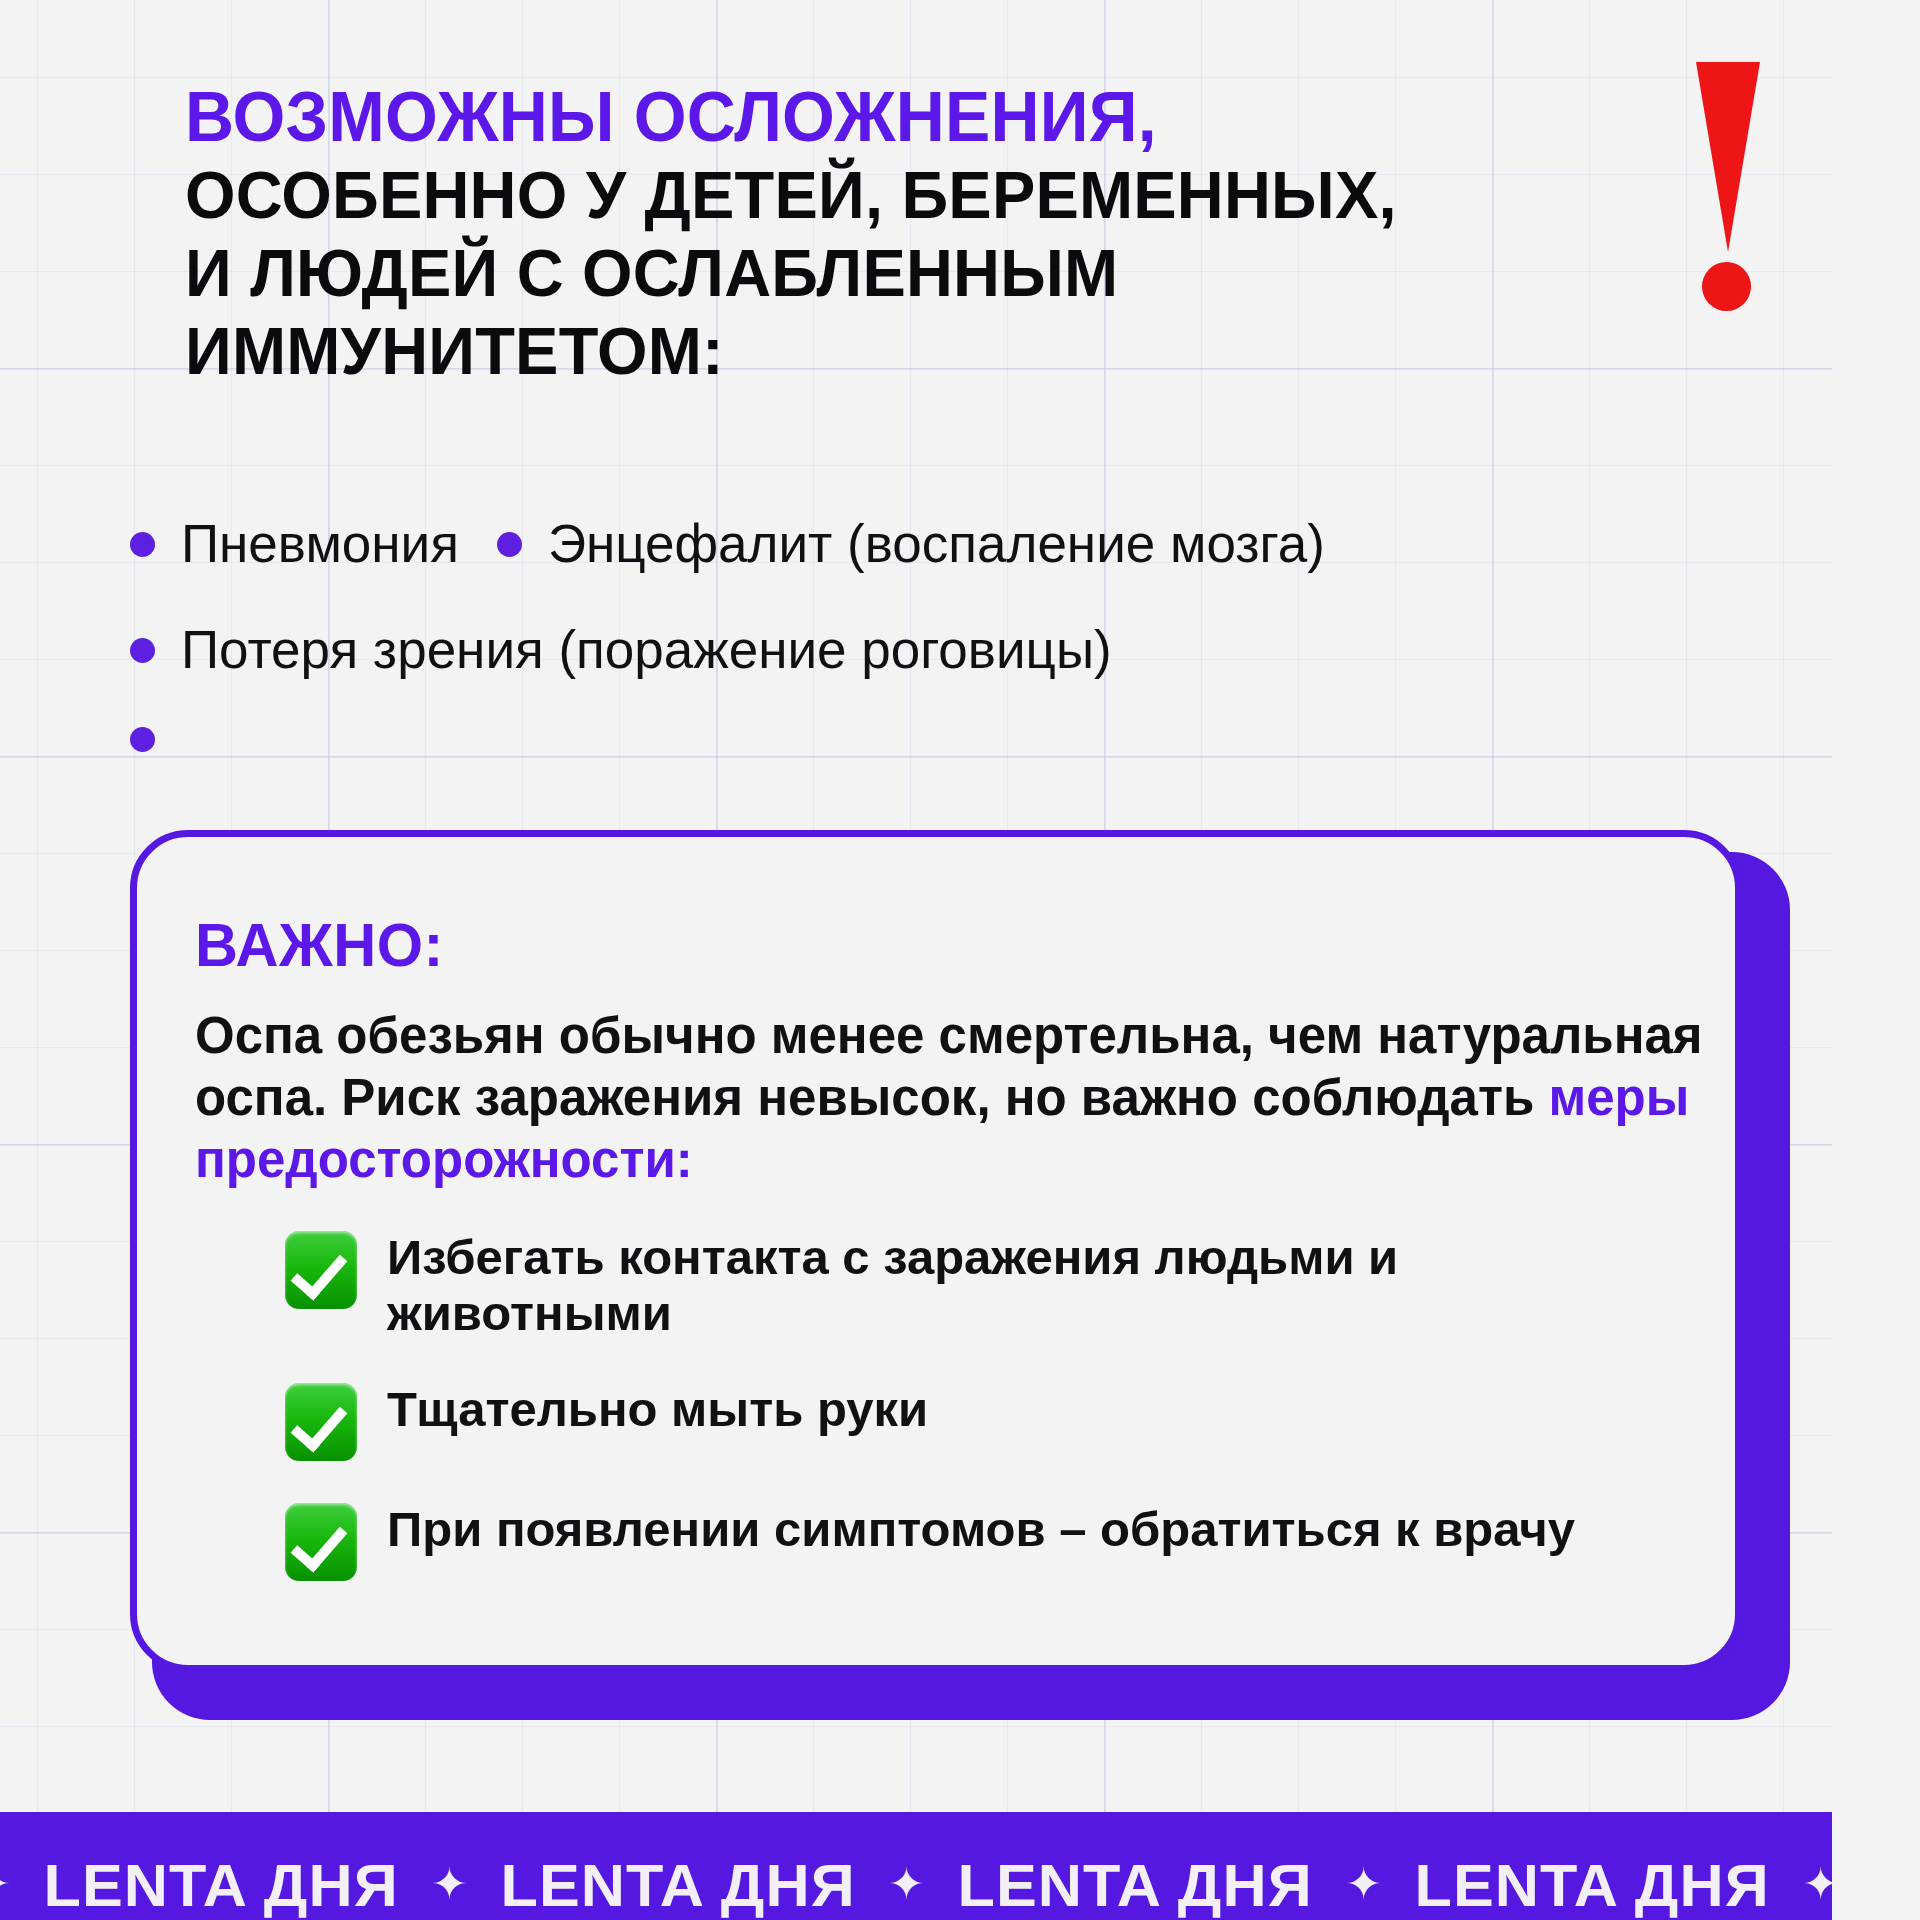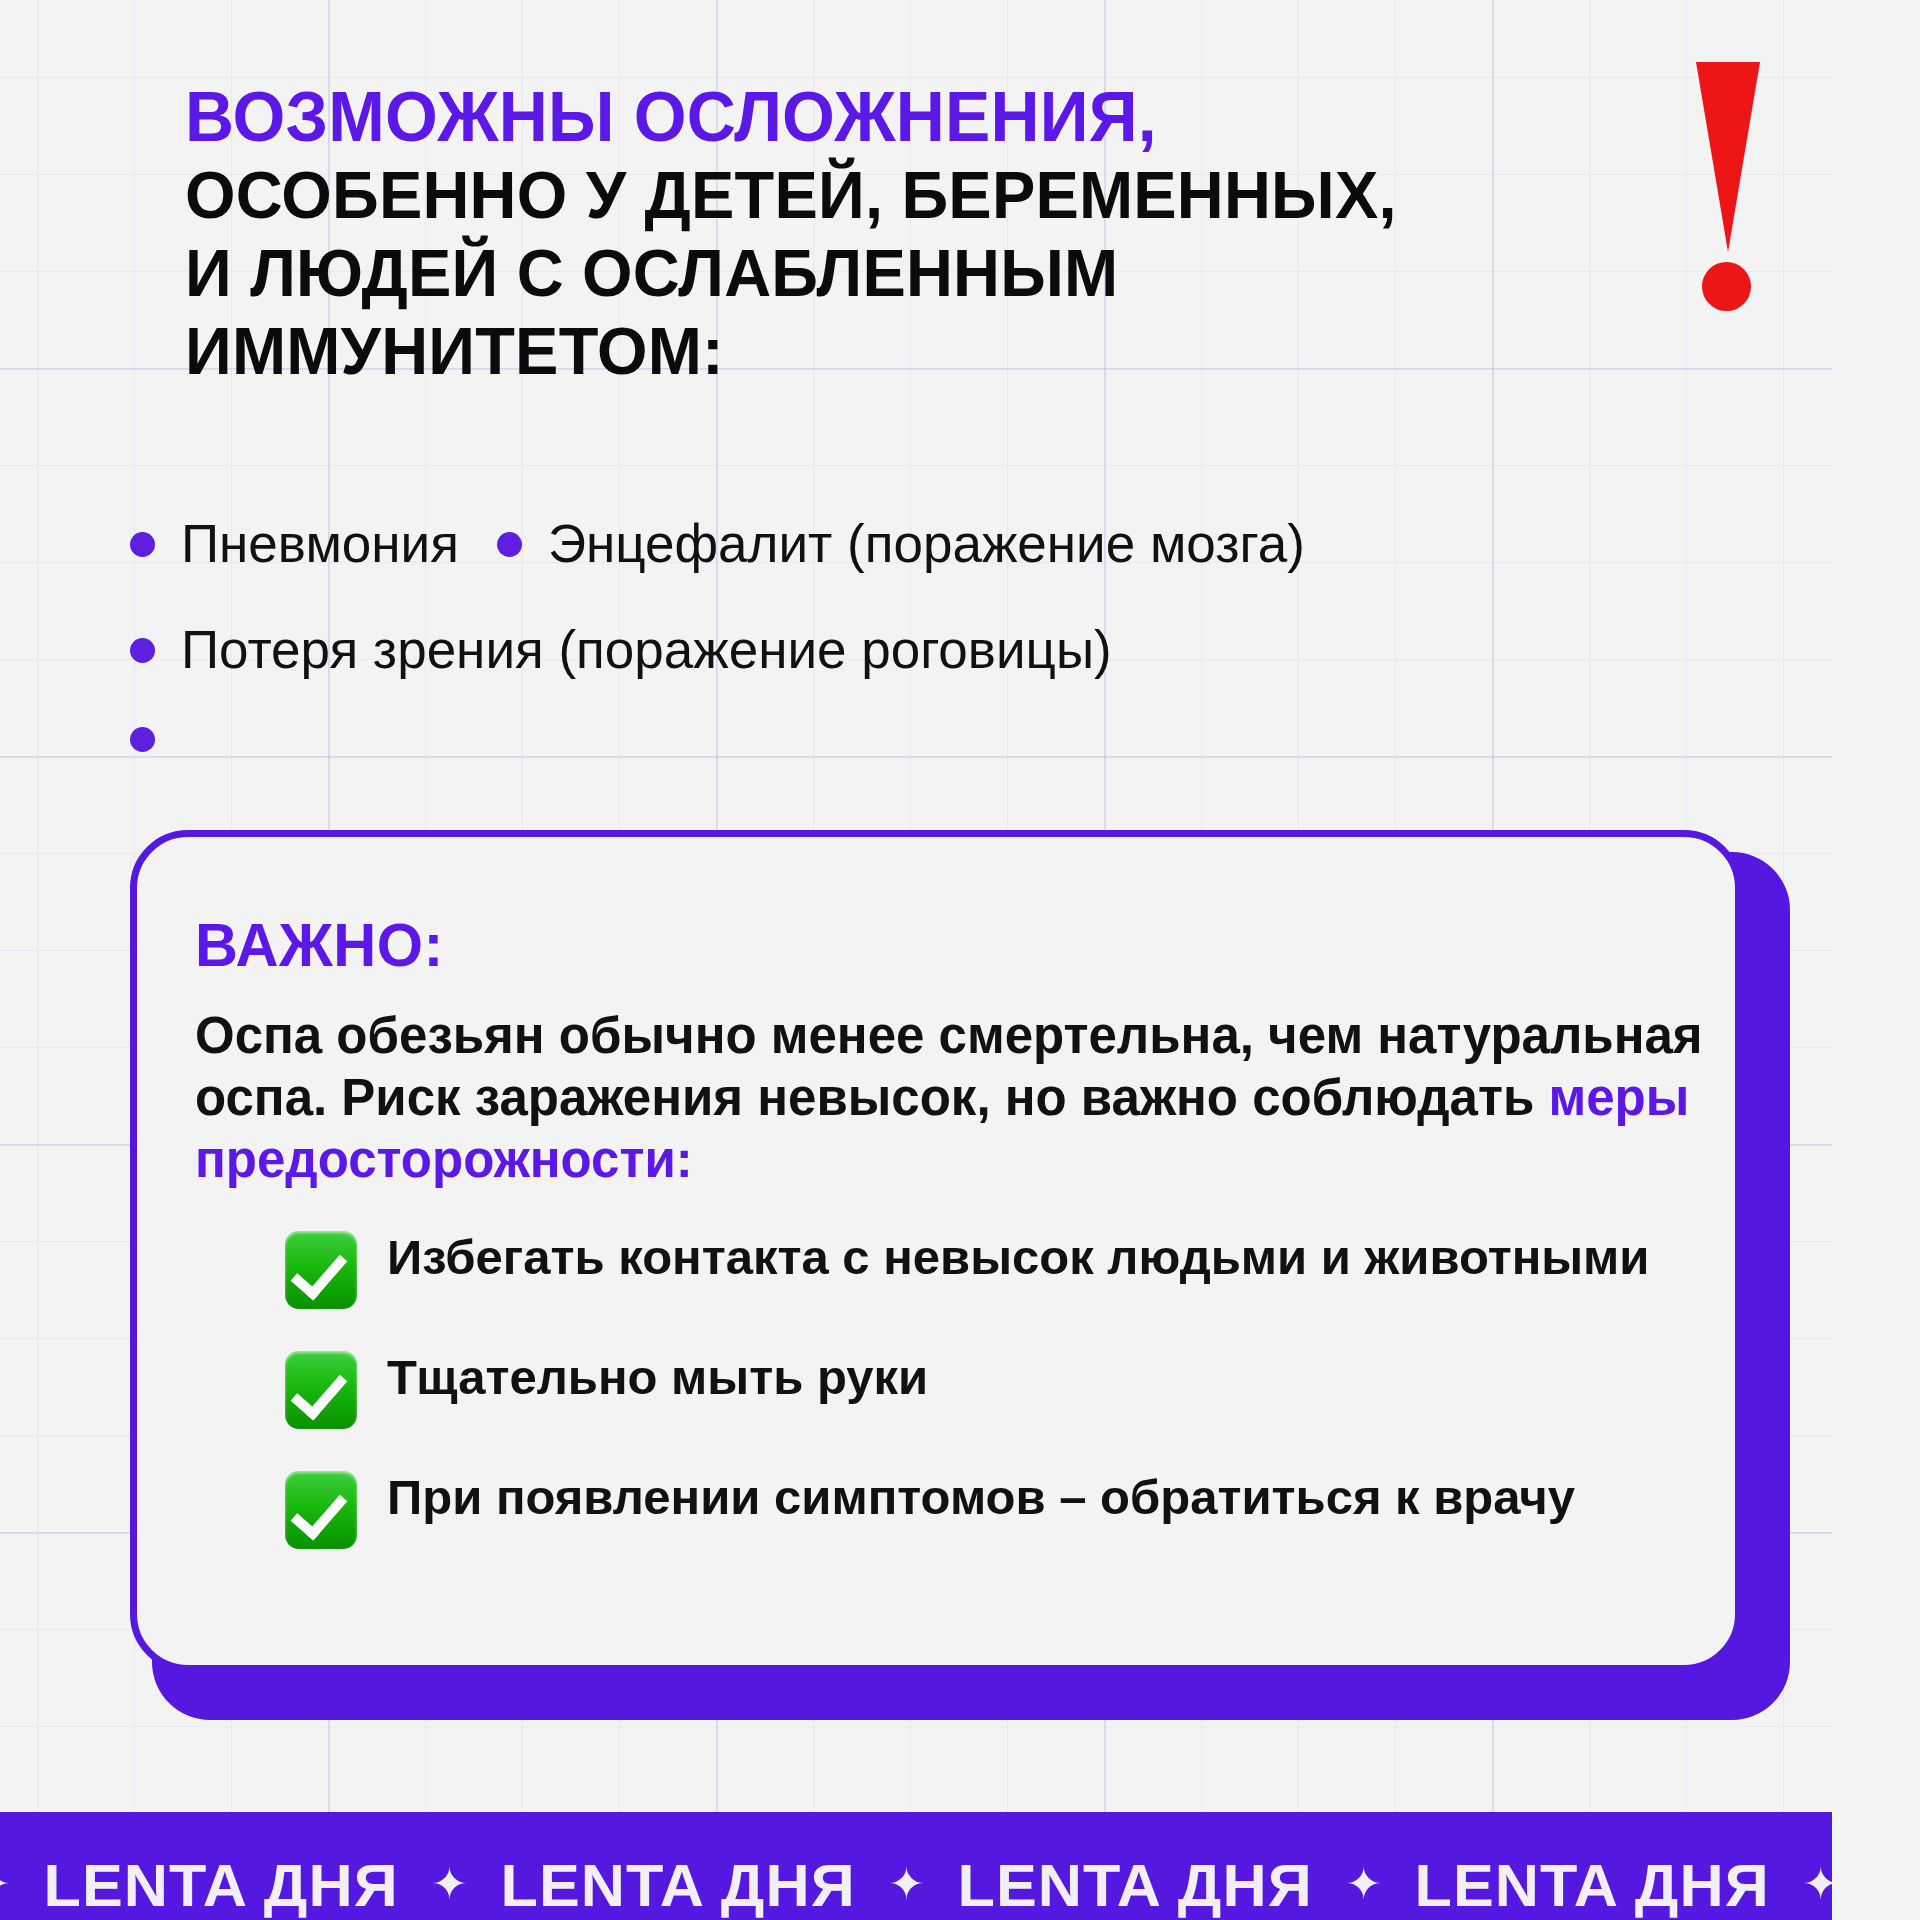--- a/index.html
+++ b/index.html
@@ -210,21 +210,21 @@
   <div id="excl-icon">
     <div id="excl-bar"></div>
     <div id="excl-dot"></div>
   </div>
 
   <div id="bullets">
     <div class="b-row">
       <span class="b-dot"></span>
       <span class="b-text">Пневмония</span>
       <span class="b-dot second"></span>
-      <span class="b-text">Энцефалит (поражение мозга)</span>
+      <span class="b-text">Энцефалит (воспаление мозга)</span>
     </div>
     <div class="b-row">
       <span class="b-dot"></span>
       <span class="b-text">Потеря зрения (поражение роговицы)</span>
     </div>
     <div class="b-row">
       <span class="b-dot"></span>
     </div>
   </div>
 
@@ -232,21 +232,21 @@
     <div id="card-shadow"></div>
     <div id="card">
 
       <div id="card-title">ВАЖНО:</div>
 
       <div id="card-para"><span>Оспа обезьян обычно менее смертельна, чем натуральная оспа. Риск заражения невысок, но важно соблюдать </span><span class="hilite">меры предосторожности:</span></div>
 
       <div id="checklist">
         <div class="c-row">
           <span class="c-box"></span>
-          <span class="c-text">Избегать контакта с невысок людьми и животными</span>
+          <span class="c-text">Избегать контакта с заражения людьми и животными</span>
         </div>
         <div class="c-row">
           <span class="c-box"></span>
           <span class="c-text">Тщательно мыть руки</span>
         </div>
         <div class="c-row">
           <span class="c-box"></span>
           <span class="c-text">При появлении симптомов – обратиться к врачу</span>
         </div>
       </div>

